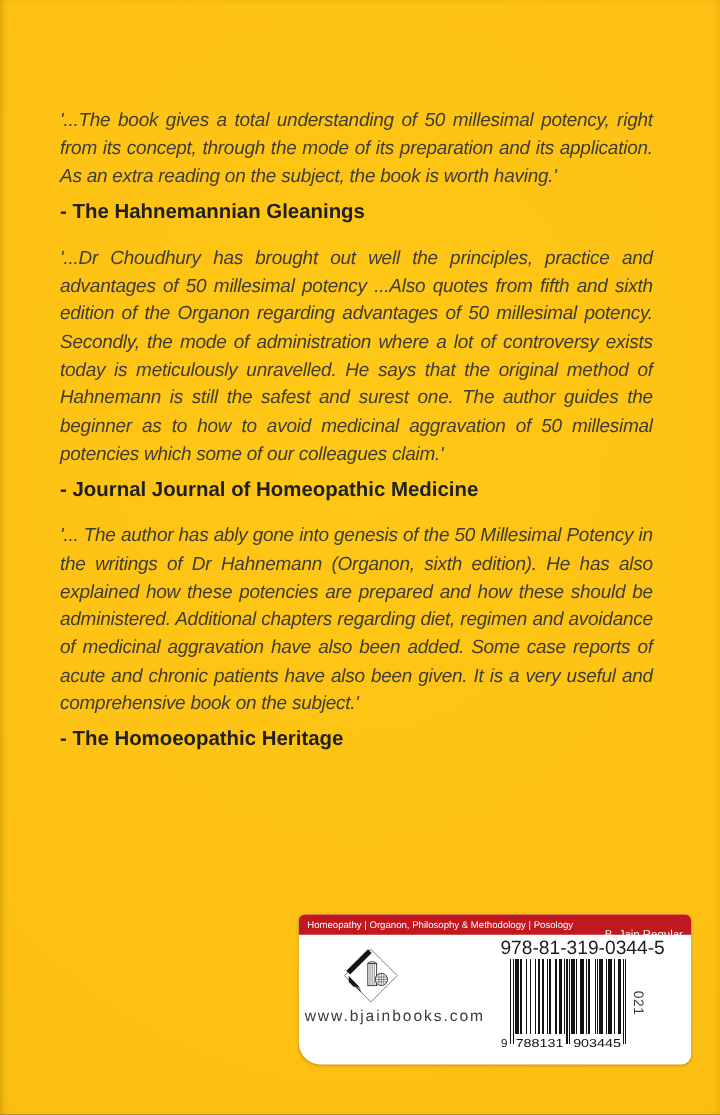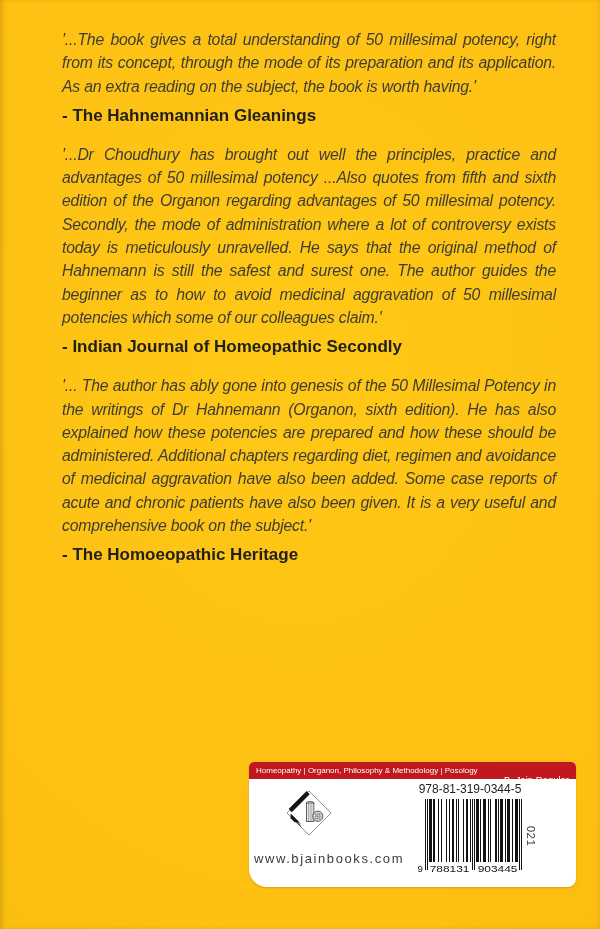--- a/index.html
+++ b/index.html
@@ -6,21 +6,21 @@
   .cover{
     position:relative;
     width:600px;height:929px;
     background:radial-gradient(130% 105% at 50% 38%, #ffc816 0%, #fdc013 55%, #f6bb0e 100%);
     box-shadow:inset 4px 0 6px -3px rgba(120,85,0,.35), inset -3px 0 5px -3px rgba(120,85,0,.2);
     overflow:hidden;
     font-family:"Liberation Sans", sans-serif;
   }
   
   .quotes{
-    position:absolute;left:62px;top:0;width:494px;padding-top:28px;
+    position:absolute;left:50px;top:0;width:494px;padding-top:89px;
   }
   .quote{
     margin:0;
     font-style:italic;
     font-size:15.8px;
     letter-spacing:-0.2px;
     line-height:23.3px;
     text-align:justify;
     color:#3f3d33;
   }
@@ -44,44 +44,44 @@
     background:#c0181e;
     border-radius:5px 5px 0 0;
     display:flex;justify-content:space-between;align-items:center;
     padding:0 7px;box-sizing:border-box;
   }
   .card-bar .cat{color:#fff;font-size:8px;letter-spacing:0;white-space:nowrap;}
   .card-bar .imprint{color:#fff;font-size:9.5px;white-space:nowrap;margin-top:17px;}
   .logo{position:absolute;left:36px;top:25px;width:48px;height:52px;}
   .website{
     position:absolute;left:4px;top:77px;width:152px;
-    text-align:center;font-size:13px;letter-spacing:1.6px;color:#3a3a3a;white-space:nowrap;margin-top:12px;
+    text-align:center;font-size:13px;letter-spacing:1.6px;color:#3a3a3a;white-space:nowrap;
   }
   .isbn{
     position:absolute;left:168px;top:20px;width:106px;
-    text-align:center;font-size:12px;color:#1d1d1d;white-space:nowrap;
+    text-align:center;font-size:16px;color:#1d1d1d;white-space:nowrap;
   }
   .barcode-wrap{position:absolute;left:168px;top:36px;width:106px;height:79px;}
   .side-code{
     position:absolute;left:272px;top:68px;
     transform:rotate(90deg);transform-origin:center;
     font-size:11.5px;color:#3c3c3c;letter-spacing:0.5px;
   }
 </style>
 </head>
 <body>
 
 <div class="cover">
 
   <div class="quotes">
     <p class="quote">'...The book gives a total understanding of 50 millesimal potency, right from its concept, through the mode of its preparation and its application. As an extra reading on the subject, the book is worth having.'</p>
     <p class="attribution">- The Hahnemannian Gleanings</p>
 
     <p class="quote">'...Dr Choudhury has brought out well the principles, practice and advantages of 50 millesimal potency ...Also quotes from fifth and sixth edition of the Organon regarding advantages of 50 millesimal potency. Secondly, the mode of administration where a lot of controversy exists today is meticulously unravelled. He says that the original method of Hahnemann is still the safest and surest one. The author guides the beginner as to how to avoid medicinal aggravation of 50 millesimal potencies which some of our colleagues claim.'</p>
-    <p class="attribution">- Indian Journal of Homeopathic Secondly</p>
+    <p class="attribution">- Journal Journal of Homeopathic Medicine</p>
 
     <p class="quote">'... The author has ably gone into genesis of the 50 Millesimal Potency in the writings of Dr Hahnemann (Organon, sixth edition). He has also explained how these potencies are prepared and how these should be administered. Additional chapters regarding diet, regimen and avoidance of medicinal aggravation have also been added. Some case reports of acute and chronic patients have also been given. It is a very useful and comprehensive book on the subject.'</p>
     <p class="attribution">- The Homoeopathic Heritage</p>
   </div>
 
   <div class="card">
     <div class="card-bar">
       <span class="cat">Homeopathy | Organon, Philosophy &amp; Methodology | Posology</span>
       <span class="imprint">B. Jain Regular</span>
     </div>

